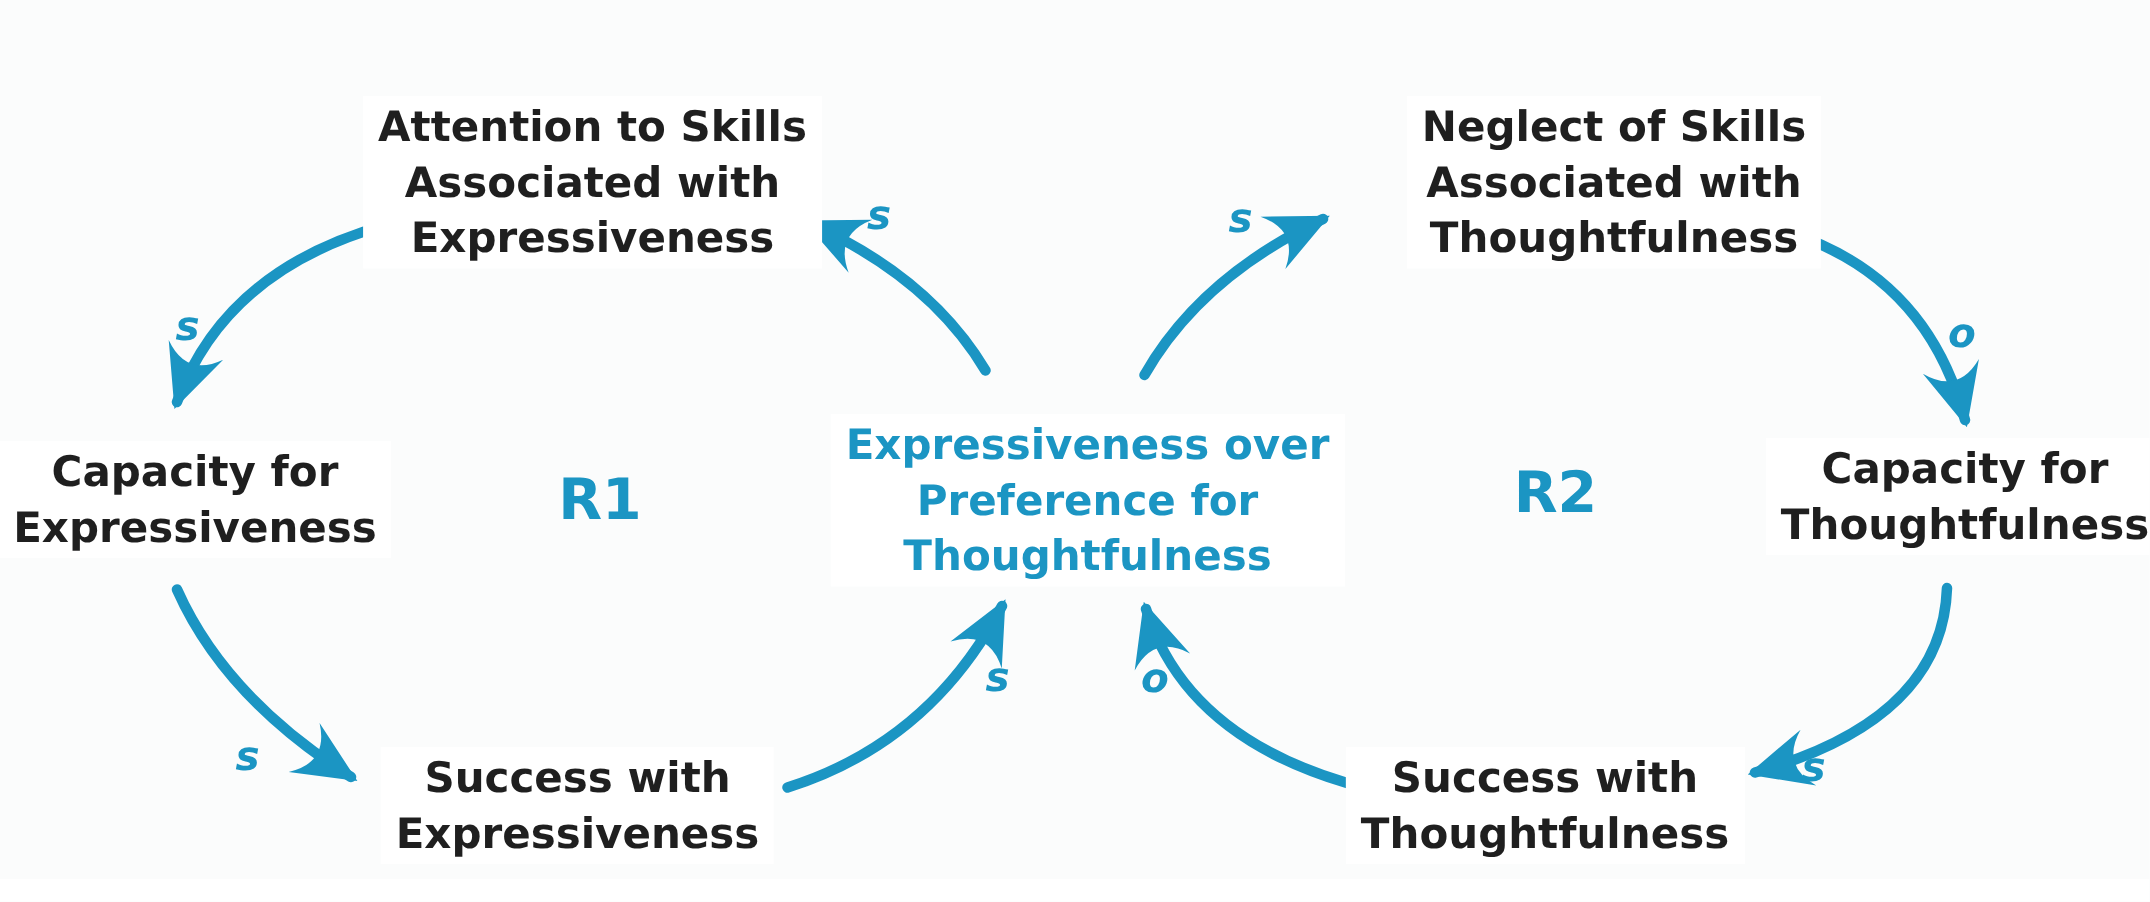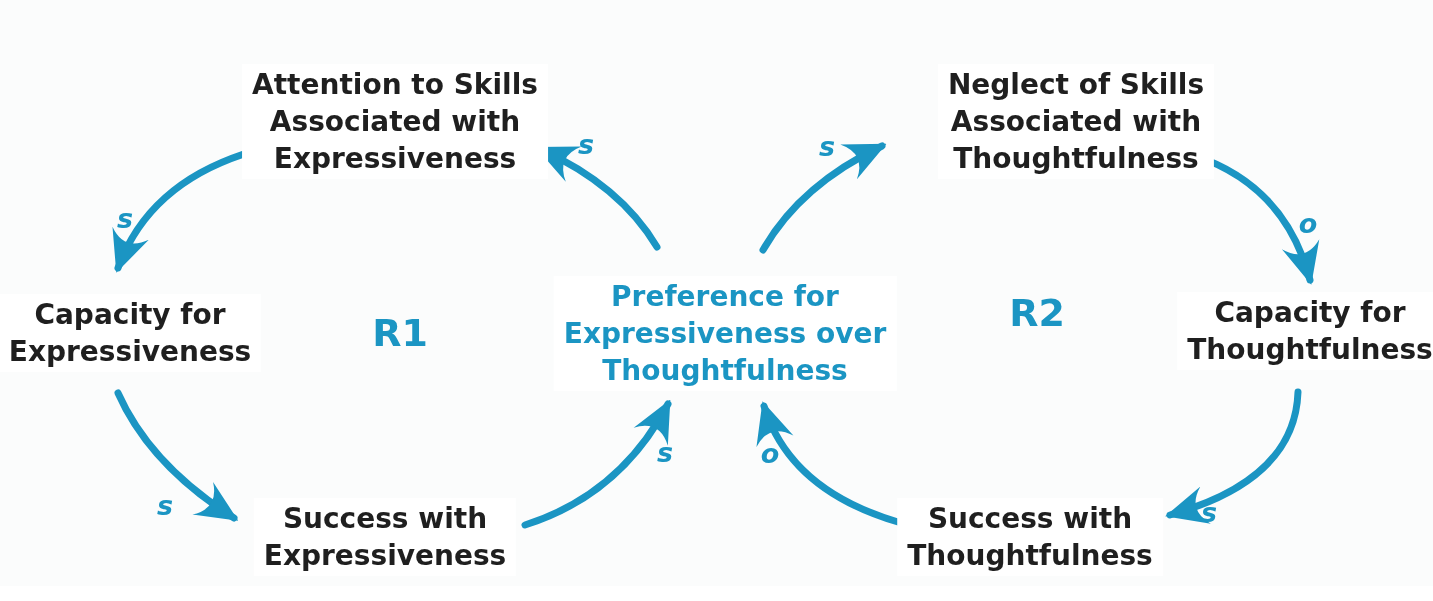--- a/index.html
+++ b/index.html
@@ -91,37 +91,37 @@
     <div>Capacity for</div>
     <div>Expressiveness</div>
   </div>
 
   <div class="node" style="left:1310px; top:292px;">
     <div>Capacity for</div>
     <div>Thoughtfulness</div>
   </div>
 
   <div class="node emphasis" style="left:725px; top:276px;">
+    <div>Expressiveness over</div>
     <div>Preference for</div>
-    <div>Expressiveness over</div>
     <div>Thoughtfulness</div>
   </div>
 
   <div class="node" style="left:385px; top:498px;">
     <div>Success with</div>
     <div>Expressiveness</div>
   </div>
 
   <div class="node" style="left:1030px; top:498px;">
     <div>Success with</div>
     <div>Thoughtfulness</div>
   </div>
 
   <div class="loop-label" style="left:400px; top:333px;">R1</div>
-  <div class="loop-label" style="left:1037px; top:313px;">R2</div>
+  <div class="loop-label" style="left:1037px; top:328px;">R2</div>
 
   <div class="polarity" style="left:125px; top:218px;">s</div>
   <div class="polarity" style="left:165px; top:505px;">s</div>
   <div class="polarity" style="left:665px; top:452px;">s</div>
   <div class="polarity" style="left:586px; top:144px;">s</div>
   <div class="polarity" style="left:827px; top:146px;">s</div>
   <div class="polarity" style="left:1308px; top:223px;">o</div>
   <div class="polarity" style="left:1209px; top:512px;">s</div>
   <div class="polarity" style="left:770px; top:453px;">o</div>
 

